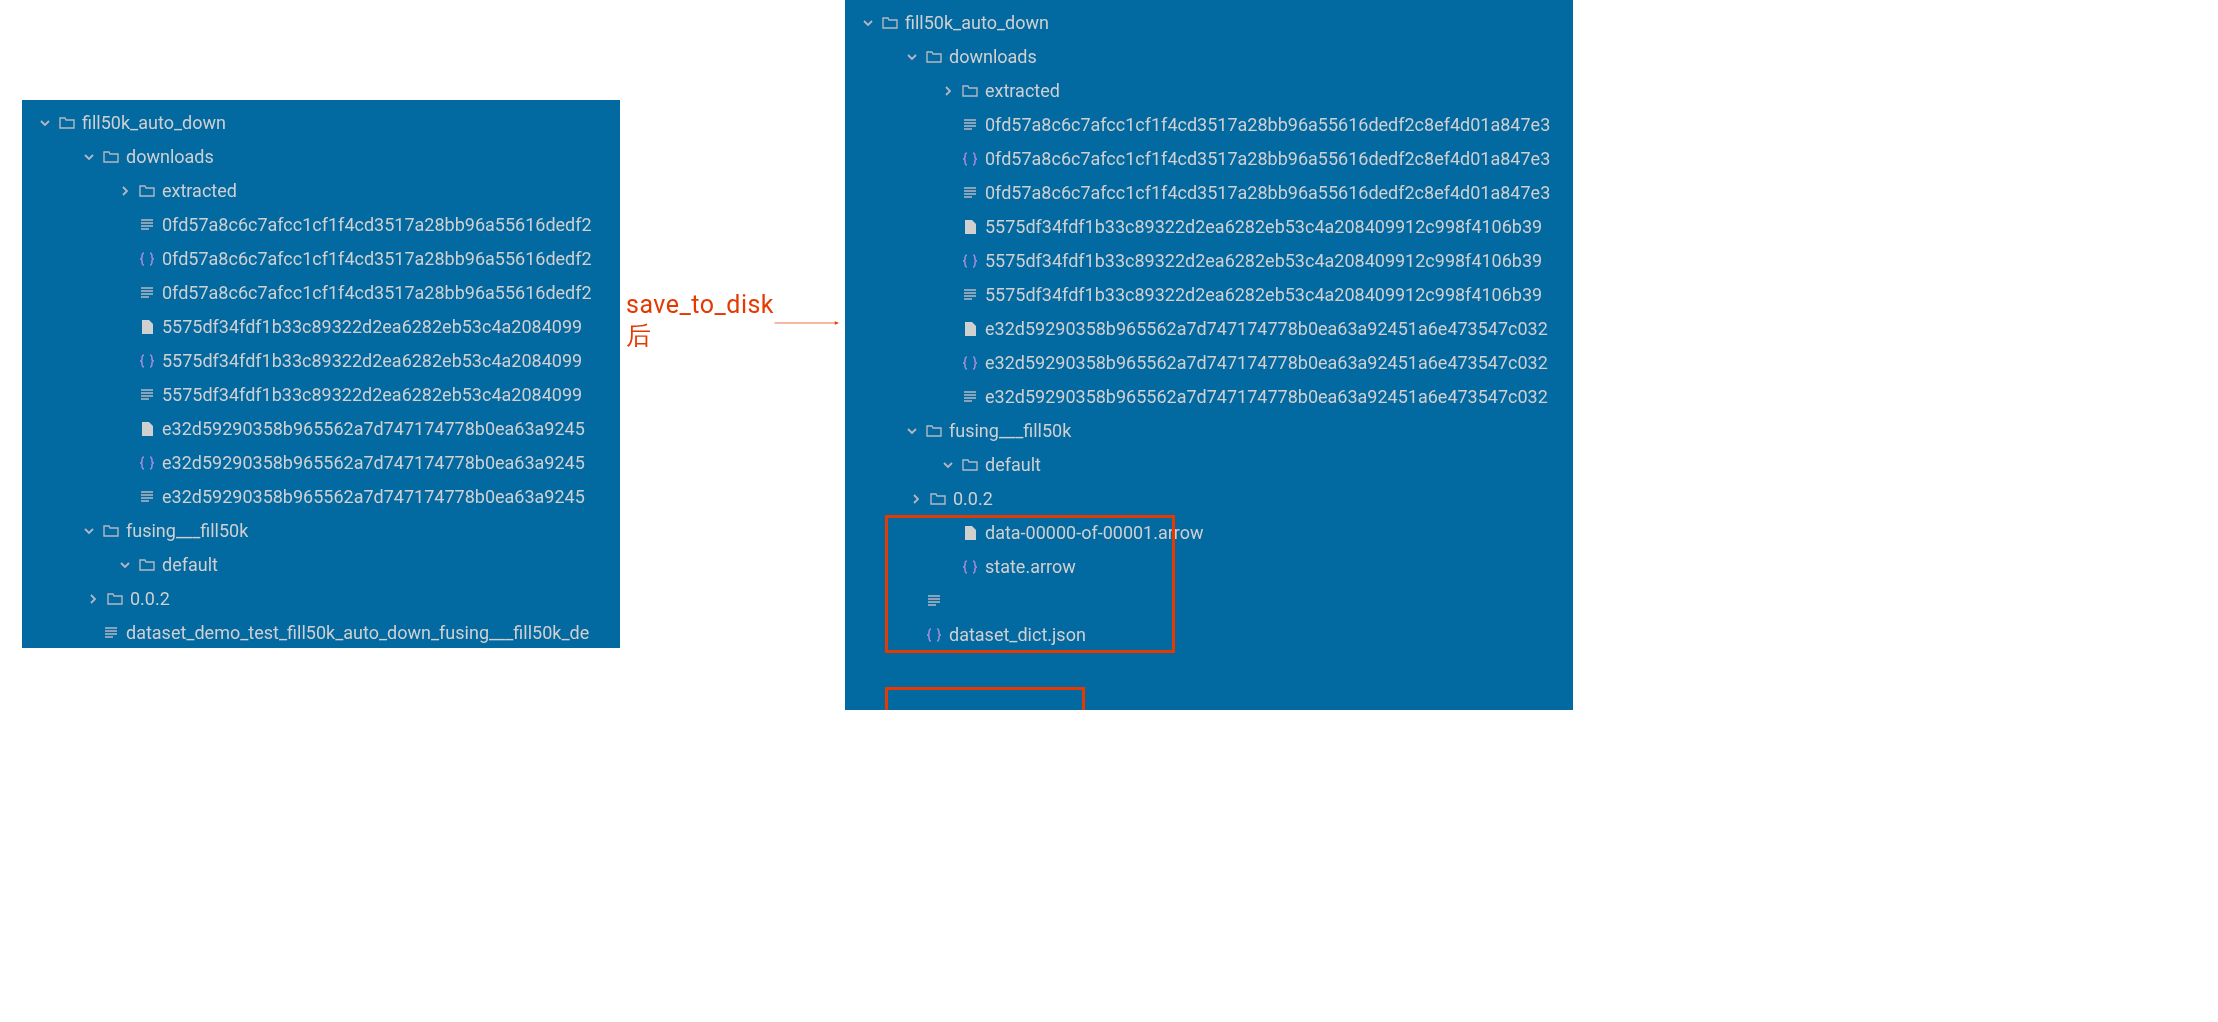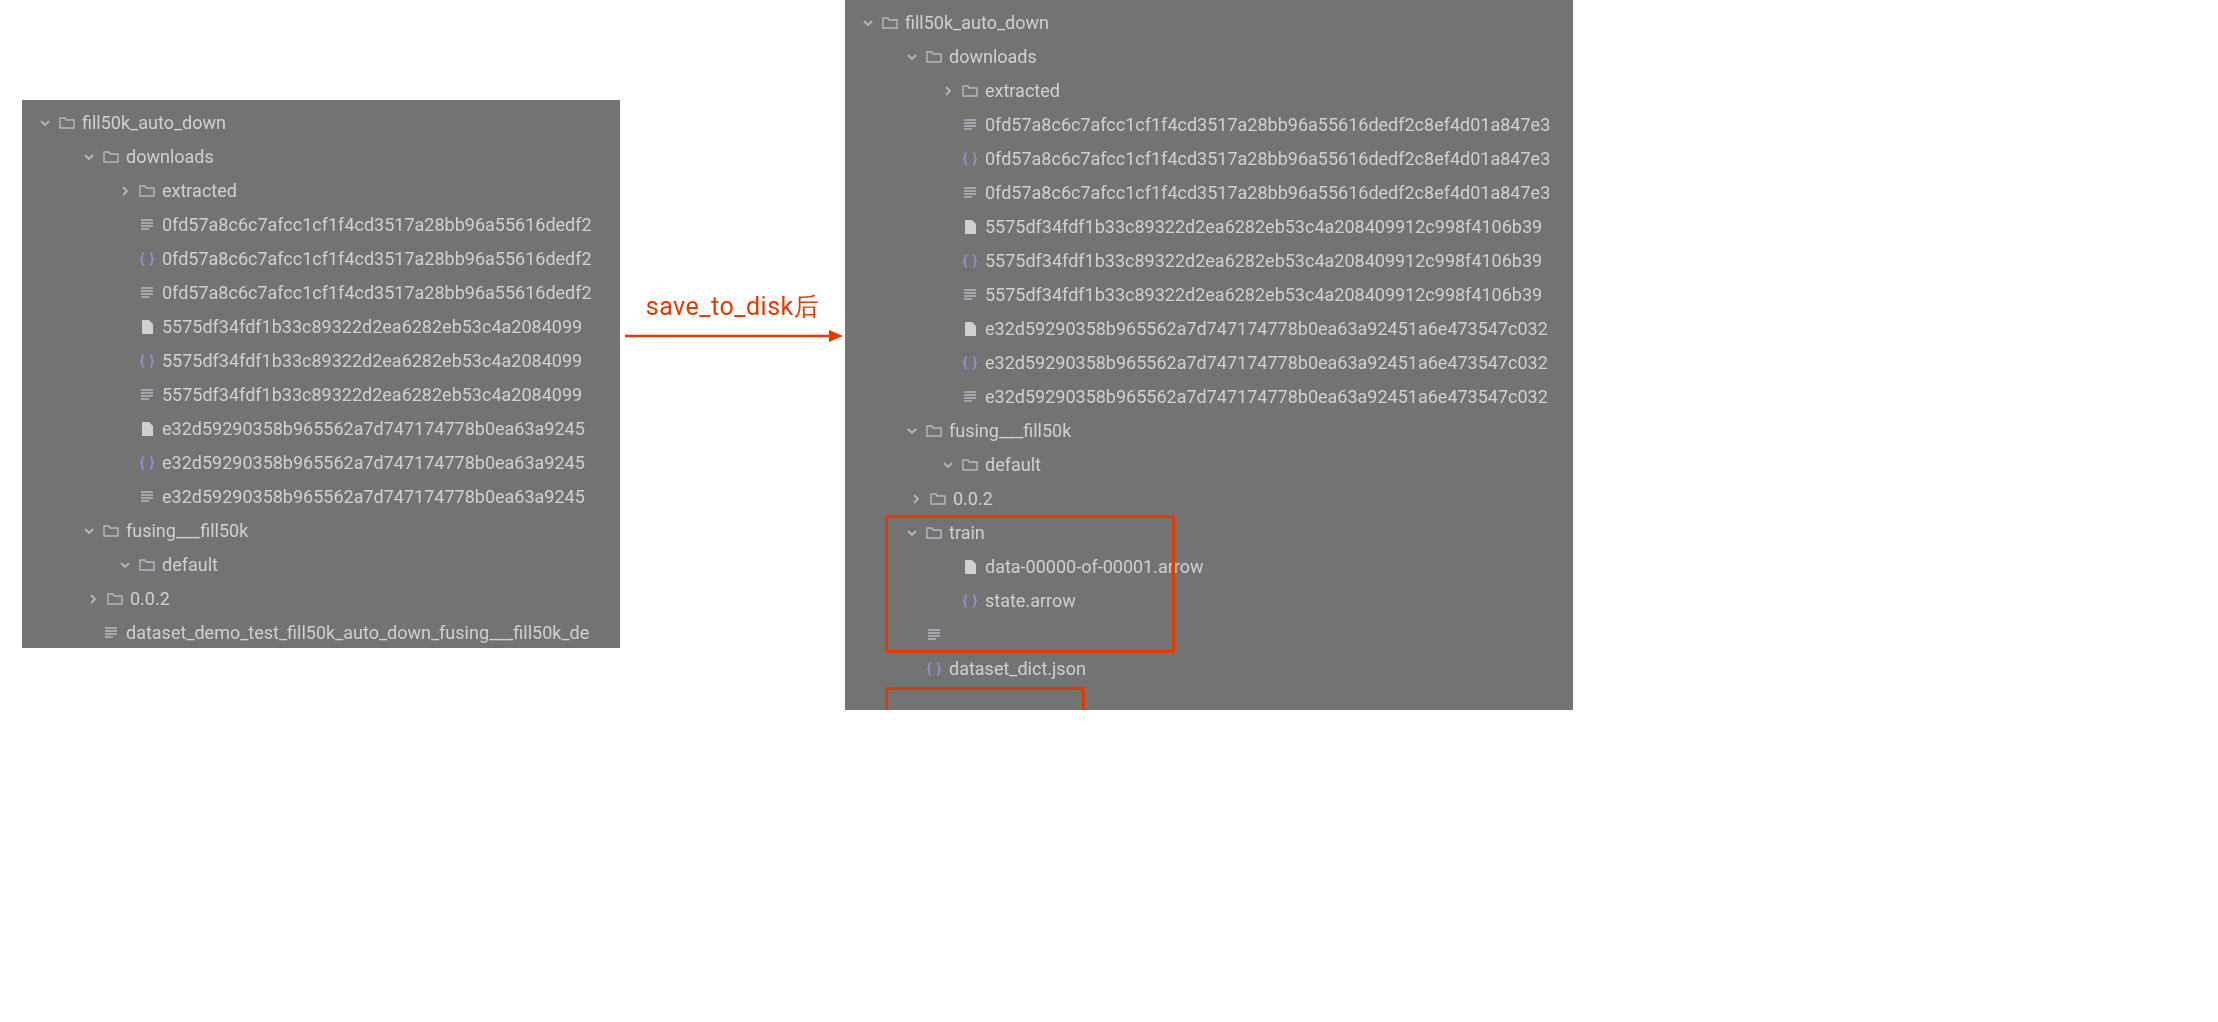--- a/index.html
+++ b/index.html
@@ -6,38 +6,38 @@
     body {
       background: #ffffff;
       font-family: -apple-system, BlinkMacSystemFont, "Segoe UI", Roboto, sans-serif;
       font-size: 18px;
       display: flex;
       align-items: flex-start;
       gap: 0;
       overflow: hidden;
     }
     .panel {
-      background: #737373;
+      background: #0369a1;
       color: #d0d0d0;
       padding: 6px 0;
       overflow: hidden;
     }
     .panel-left {
       width: 598px;
       margin-top: 100px;
       margin-left: 22px;
       height: 548px;
     }
     .panel-right {
       width: 728px;
       height: 710px;
     }
     .middle {
       display: flex;
-      flex-direction: column;
+      flex-direction: row;
       align-items: center;
       justify-content: center;
       margin-top: 290px;
       width: 225px;
       padding: 0 6px;
     }
     .arrow-label {
       color: #e63900;
       font-size: 25px;
       margin-bottom: 4px;
@@ -463,33 +463,20 @@
           </svg>
         </span>
       <span class="ico">
           <svg viewBox="0 0 18 18">
             <use href="#i-folder"></use>
           </svg>
         </span>
       <span class="label">0.0.2</span>
     </div>
 
-    <div class="row indent-1">
-      <span class="chev">
-          <svg viewBox="0 0 12 12">
-            <use href="#i-chev-down"></use>
-          </svg>
-        </span>
-      <span class="ico">
-          <svg viewBox="0 0 18 18">
-            <use href="#i-folder"></use>
-          </svg>
-        </span>
-      <span class="label">train</span>
-    </div>
     <div class="row indent-2">
         <span class="chev-spacer"></span>
         <span class="ico">
           <svg viewBox="0 0 18 18">
             <use href="#i-file"></use>
           </svg>
         </span>
         <span class="label">data-00000-of-00001.arrow</span>
       </div>
     <div class="row indent-2">

